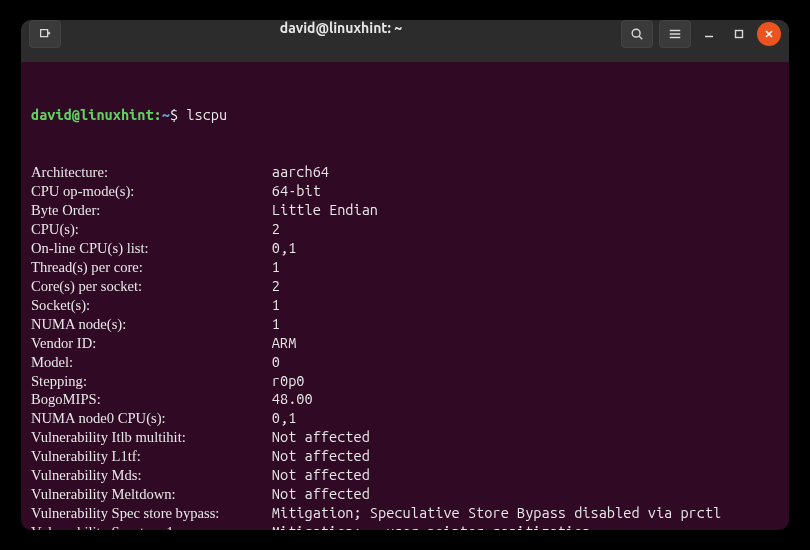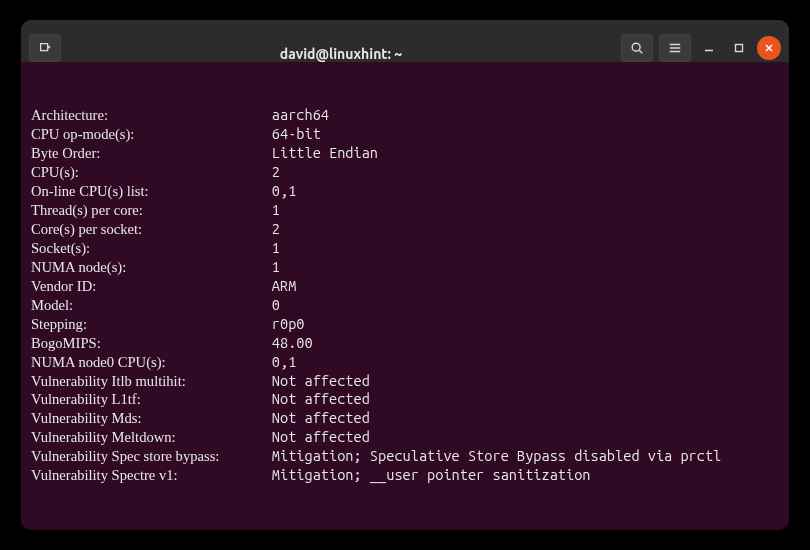--- a/index.html
+++ b/index.html
@@ -19,21 +19,21 @@
       border-radius: 10px;
       overflow: hidden;
       box-shadow: 0 0 10px rgba(0,0,0,0.5);
       display: flex;
       flex-direction: column;
     }
     .titlebar {
       height: 42px;
       background: #2c2c2c;
       display: flex;
-      align-items: flex-end;
+      align-items: flex-start;
       padding: 0 8px;
       gap: 4px;
     }
     .tb-btn {
       width: 32px;
       height: 28px;
       border-radius: 4px;
       display: flex;
       align-items: center;
       justify-content: center;
@@ -116,15 +116,16 @@
       </div>
       <div class="win-btn close">
         <svg viewBox="0 0 10 10">
             <path d="M2 2 L8 8 M8 2 L2 8" stroke="currentColor" stroke-width="1.6"></path>
           </svg>
       </div>
     </div>
   </div>
 
   <div class="terminal">
+    <div class="row"><span class="prompt-user">david@linuxhint</span><span class="prompt-user">:</span><span class="prompt-path">~</span><span class="prompt-dollar">$ </span><span class="cmd">lscpu</span></div>
     <div id="output-rows"><div class="row"><span class="label">Architecture:</span><span class="value">aarch64</span></div><div class="row"><span class="label">CPU op-mode(s):</span><span class="value">64-bit</span></div><div class="row"><span class="label">Byte Order:</span><span class="value">Little Endian</span></div><div class="row"><span class="label">CPU(s):</span><span class="value">2</span></div><div class="row"><span class="label">On-line CPU(s) list:</span><span class="value">0,1</span></div><div class="row"><span class="label">Thread(s) per core:</span><span class="value">1</span></div><div class="row"><span class="label">Core(s) per socket:</span><span class="value">2</span></div><div class="row"><span class="label">Socket(s):</span><span class="value">1</span></div><div class="row"><span class="label">NUMA node(s):</span><span class="value">1</span></div><div class="row"><span class="label">Vendor ID:</span><span class="value">ARM</span></div><div class="row"><span class="label">Model:</span><span class="value">0</span></div><div class="row"><span class="label">Stepping:</span><span class="value">r0p0</span></div><div class="row"><span class="label">BogoMIPS:</span><span class="value">48.00</span></div><div class="row"><span class="label">NUMA node0 CPU(s):</span><span class="value">0,1</span></div><div class="row"><span class="label">Vulnerability Itlb multihit:</span><span class="value">Not affected</span></div><div class="row"><span class="label">Vulnerability L1tf:</span><span class="value">Not affected</span></div><div class="row"><span class="label">Vulnerability Mds:</span><span class="value">Not affected</span></div><div class="row"><span class="label">Vulnerability Meltdown:</span><span class="value">Not affected</span></div><div class="row"><span class="label">Vulnerability Spec store bypass:</span><span class="value">Mitigation; Speculative Store Bypass disabled via prctl</span></div><div class="row"><span class="label">Vulnerability Spectre v1:</span><span class="value">Mitigation; __user pointer sanitization</span></div></div>
   </div>
 </div>
 
 </body></html>

